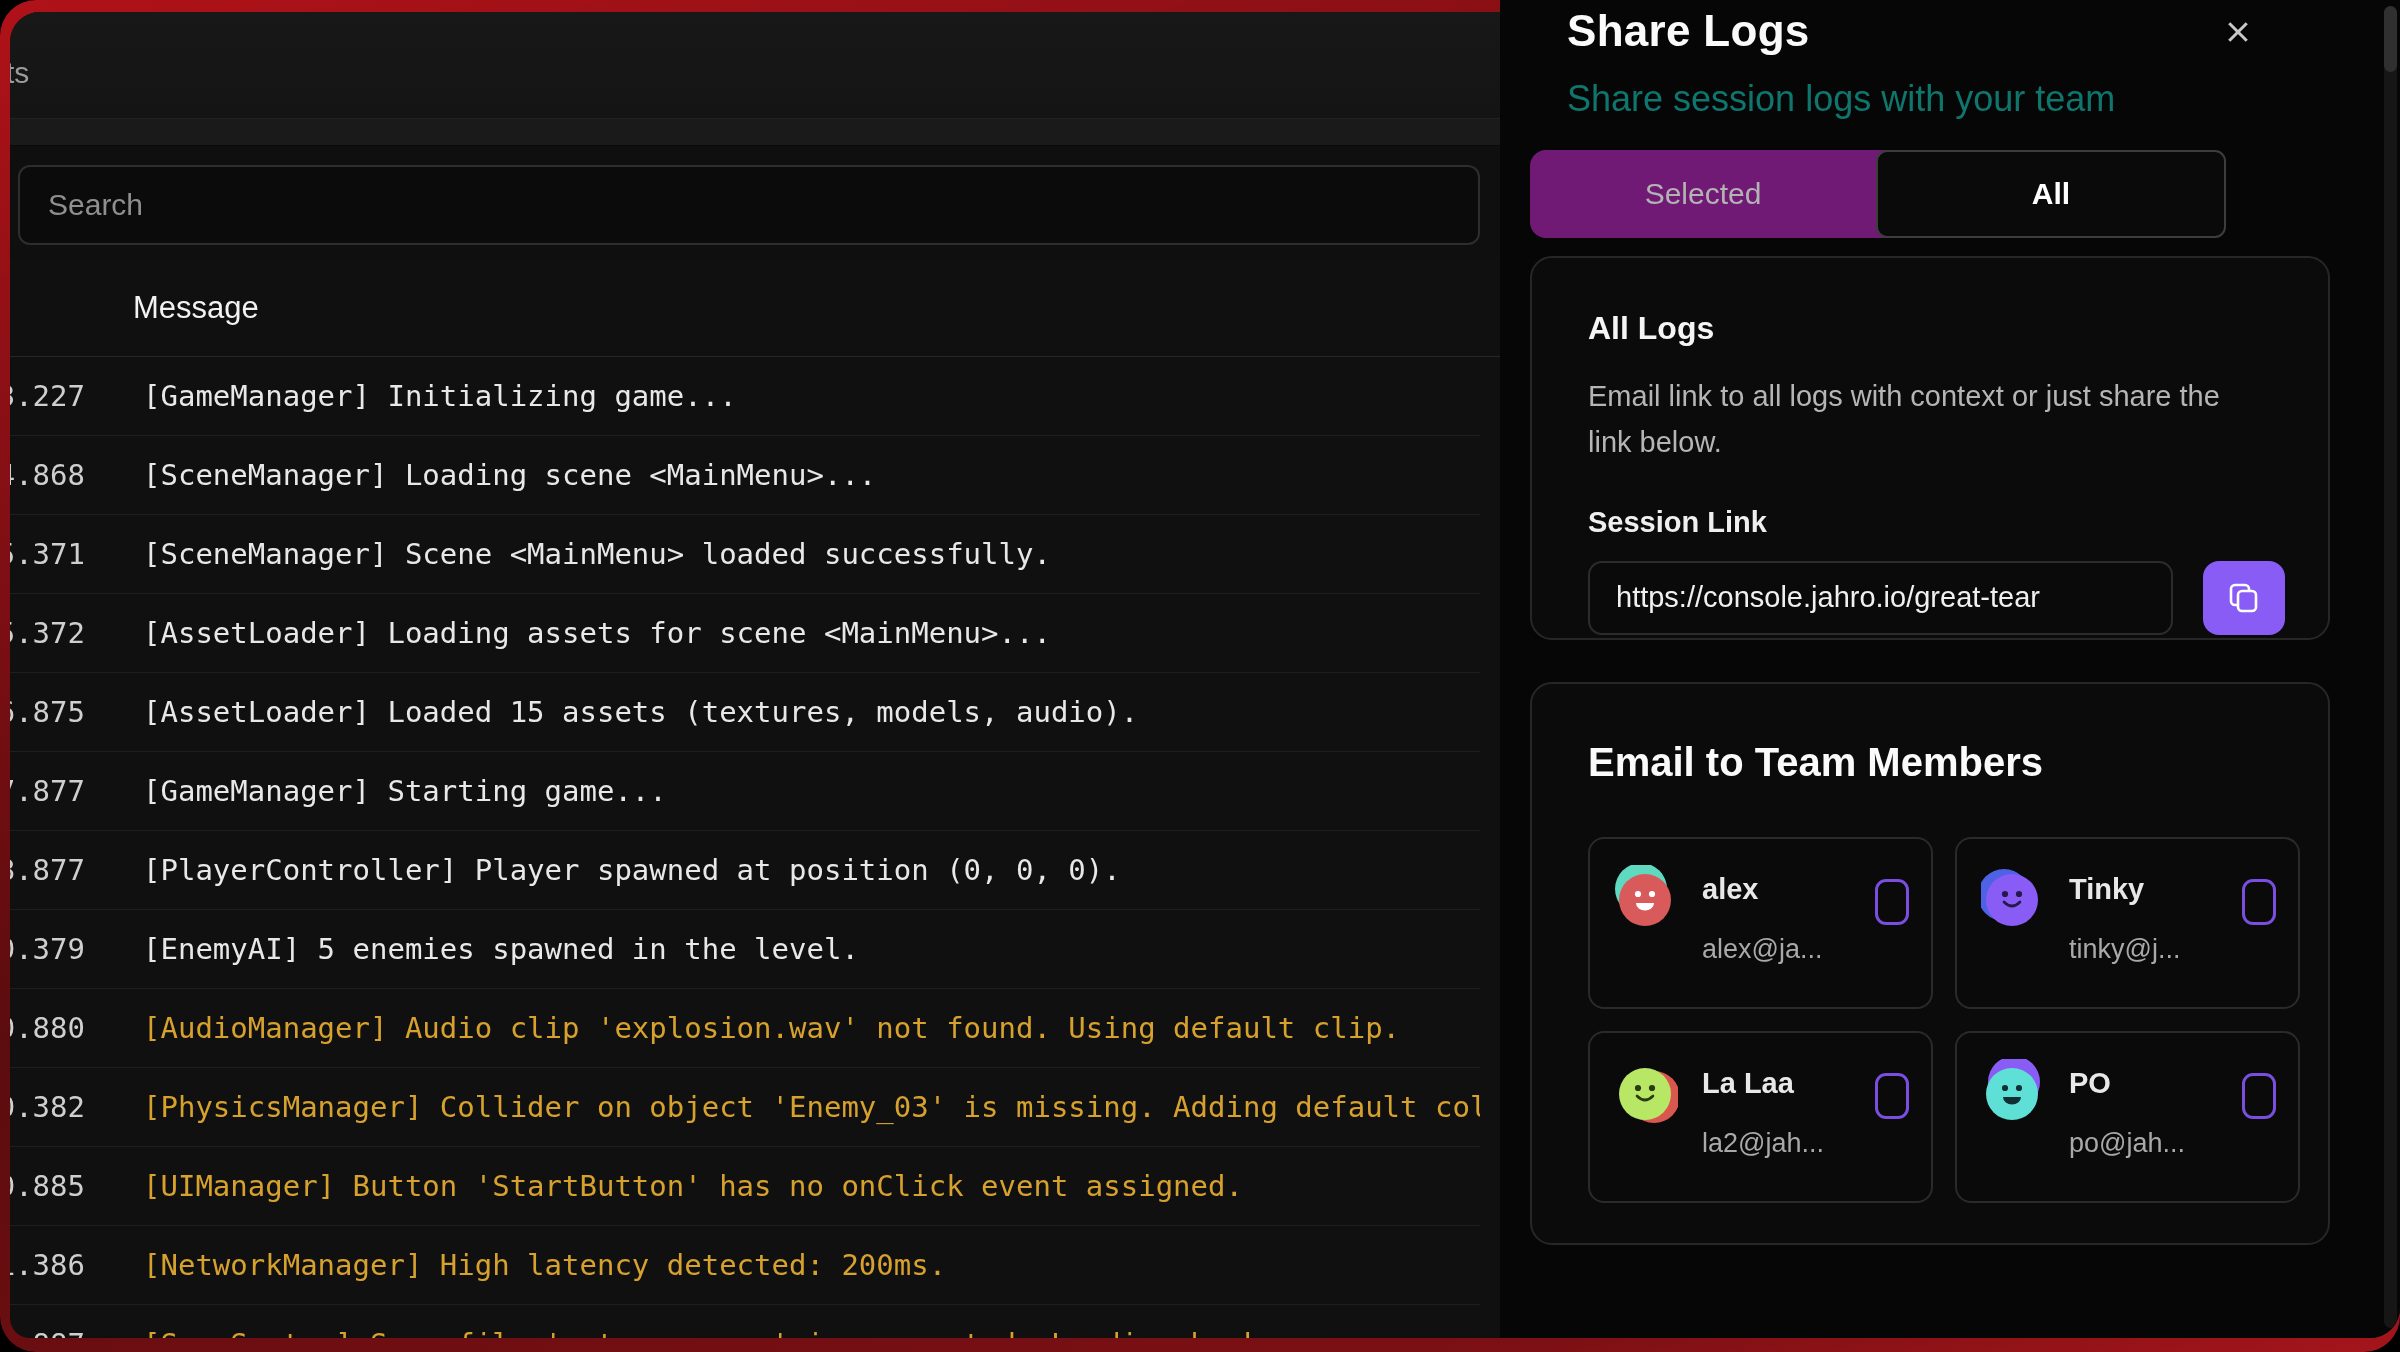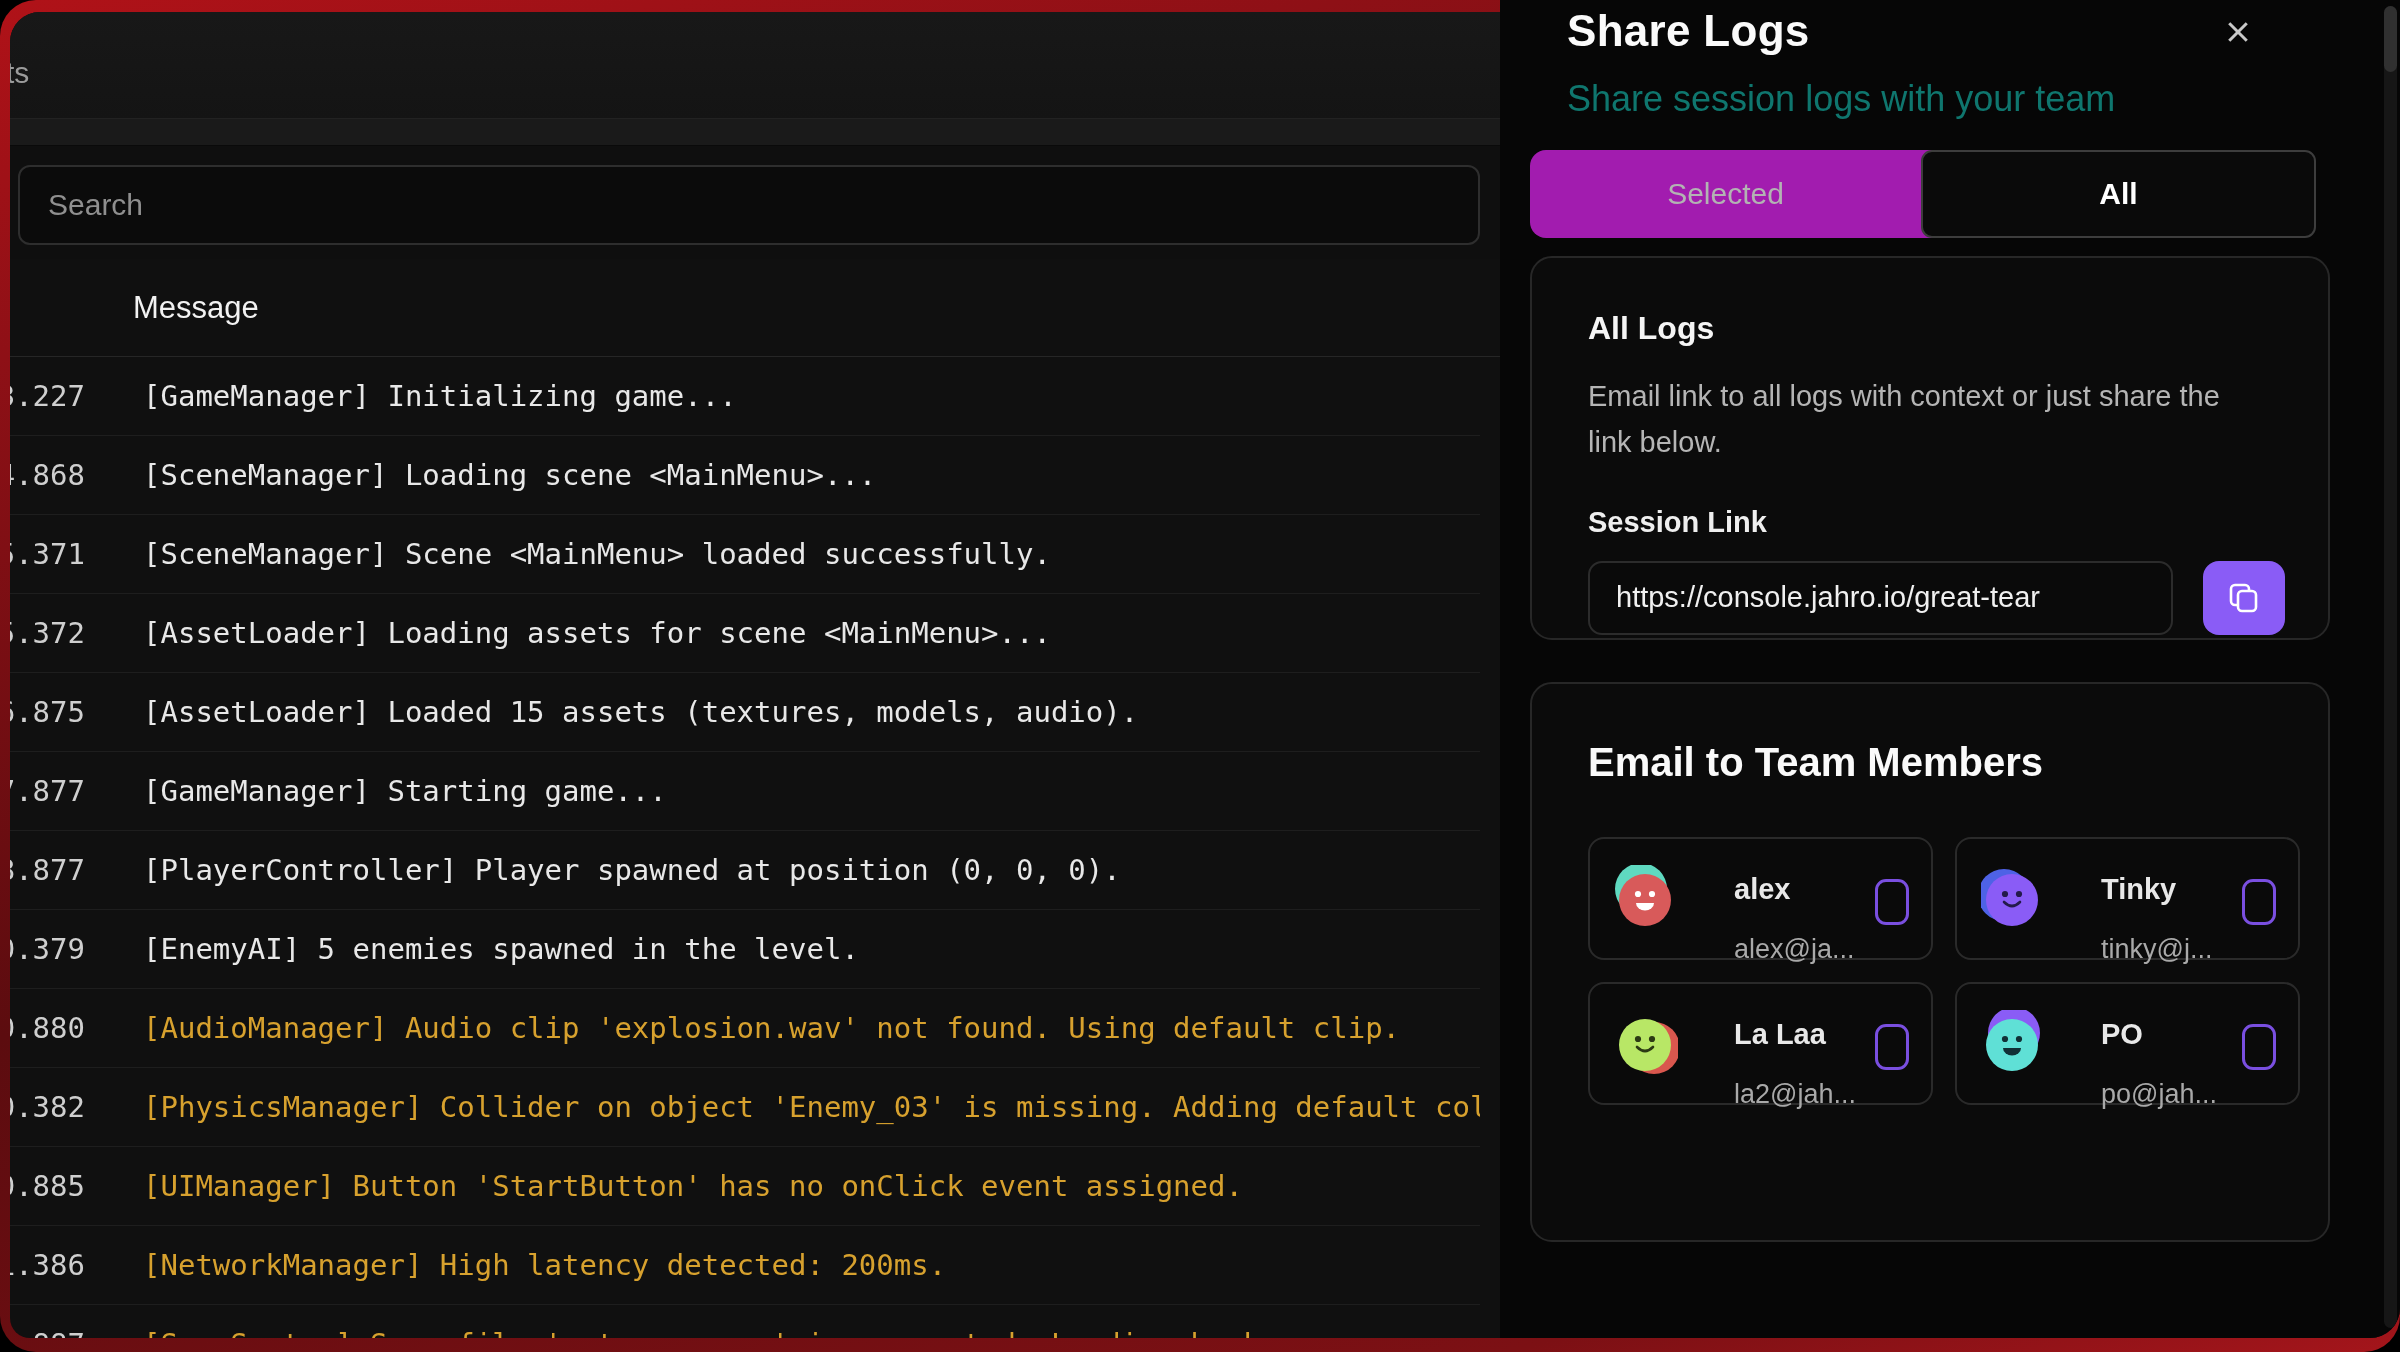--- a/index.html
+++ b/index.html
@@ -38,21 +38,21 @@
 
   
   .drawer { position:absolute; left:1500px; top:0; right:0; bottom:14px; background:#060606;
             border-radius:0 0 30px 0; padding:6px 70px 0 30px; overflow:hidden; z-index:5; }
   .drawer-title { margin-left:37px; font-size:44px; font-weight:700; color:#fafafa; letter-spacing:.3px; }
   .drawer-sub { margin-left:37px; margin-top:22px; font-size:36px; color:#0f766e; }
   .close-btn { position:absolute; top:10px; right:140px; width:44px; height:44px; display:flex;
                align-items:center; justify-content:center; cursor:pointer; }
   .close-btn svg { width:30px; height:30px; stroke:#c9c9c9; stroke-width:2.4; }
 
-  .toggle { margin-top:30px; width:786px; height:88px; background:#a21caf; border-radius:16px;
+  .toggle { margin-top:30px; width:696px; height:88px; background:#701a75; border-radius:16px;
             padding:0; display:flex; }
   .toggle-seg { flex:1; display:flex; align-items:center; justify-content:center;
                 font-size:30px; border-radius:11px; cursor:pointer; }
   .toggle-seg.inactive { color:#b3b3b3; }
   .toggle-seg.active { background:#0a0a0a; border:2px solid #3d3d3d; color:#fff; font-weight:700; }
 
   .card { width:800px; background:#0b0b0b; border:2px solid #272727; border-radius:22px; }
   .card-all-logs { margin-top:18px; height:384px; padding:52px 40px 0 56px; }
   .card-all-logs h2 { font-size:32px; font-weight:700; color:#f5f5f5; }
   .card-all-logs p { margin-top:26px; font-size:29px; line-height:1.6; color:#b5b5b5; width:650px; }
@@ -61,22 +61,22 @@
   .sl-input { width:585px; height:74px; background:#0a0a0a; border:2px solid #2c2c2c; border-radius:14px;
               padding:16px 26px; font-size:29px; color:#f0f0f0; outline:none; }
   .copy-btn { width:82px; height:74px; margin-left:30px; border:none; border-radius:16px;
               background:var(--accent,#8a5cf6); display:flex; align-items:center; justify-content:center;
               cursor:pointer; }
   .copy-btn svg { width:40px; height:40px; stroke:#fff; stroke-width:2.6; fill:none; }
 
   .card-email { margin-top:42px; min-height:560px; padding:56px 40px 40px 56px; }
   .card-email h2 { font-size:40px; font-weight:700; color:#fafafa; }
   .member-grid { margin-top:52px; display:grid; grid-template-columns:1fr 1fr; gap:22px; width:712px; }
-  .member-card { height:123px; background:#0a0a0a; border:2px solid #2a2a2a; border-radius:16px;
-                 padding:26px 22px 0 24px; display:flex; cursor:pointer; position:relative;gap:32px; }
+  .member-card { height:172px; background:#0a0a0a; border:2px solid #2a2a2a; border-radius:16px;
+                 padding:26px 22px 0 24px; display:flex; cursor:pointer; position:relative; }
   .member-info { margin-left:24px; display:flex; flex-direction:column; }
   .member-name { font-size:29px; font-weight:700; color:#e8e8e8; margin-top:8px; }
   .member-email { font-size:27px; color:#a9a9a9; margin-top:28px; }
   .member-check { position:absolute; right:22px; top:40px; width:34px; height:46px;
                   border:3px solid #7a4fe0; border-radius:11px; background:#0a0a0a; cursor:pointer; }
   .avatar { width:64px; height:64px; flex:0 0 64px; }
 
   .scrollbar { position:absolute; right:3px; top:6px; width:13px; bottom:10px;
                background:#161616; border-radius:7px; }
   .scroll-thumb { width:13px; height:66px; background:#303030; border-radius:7px; cursor:pointer; }

